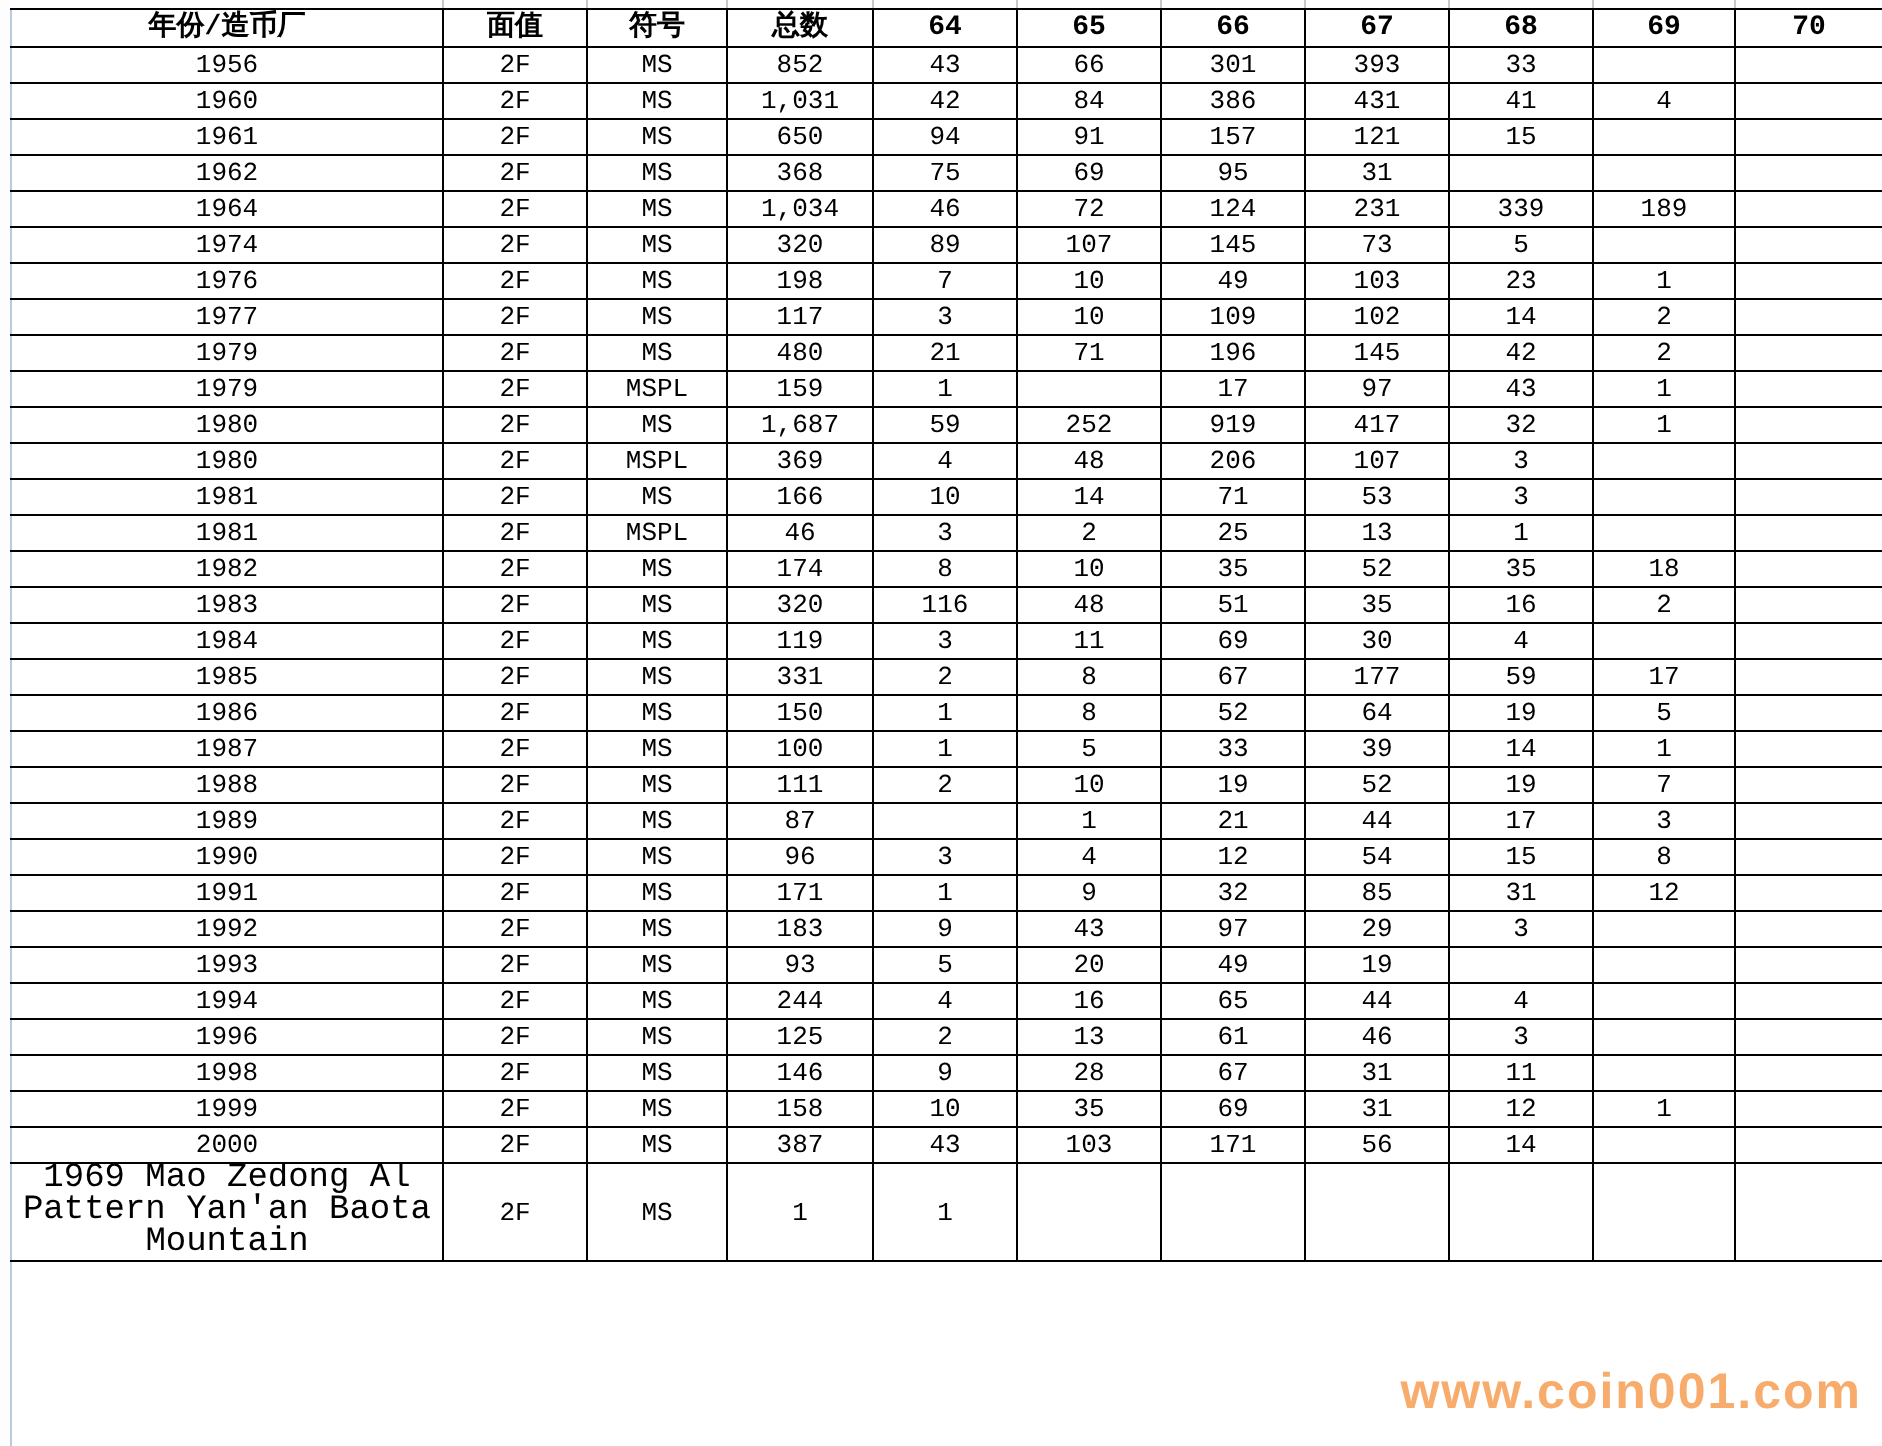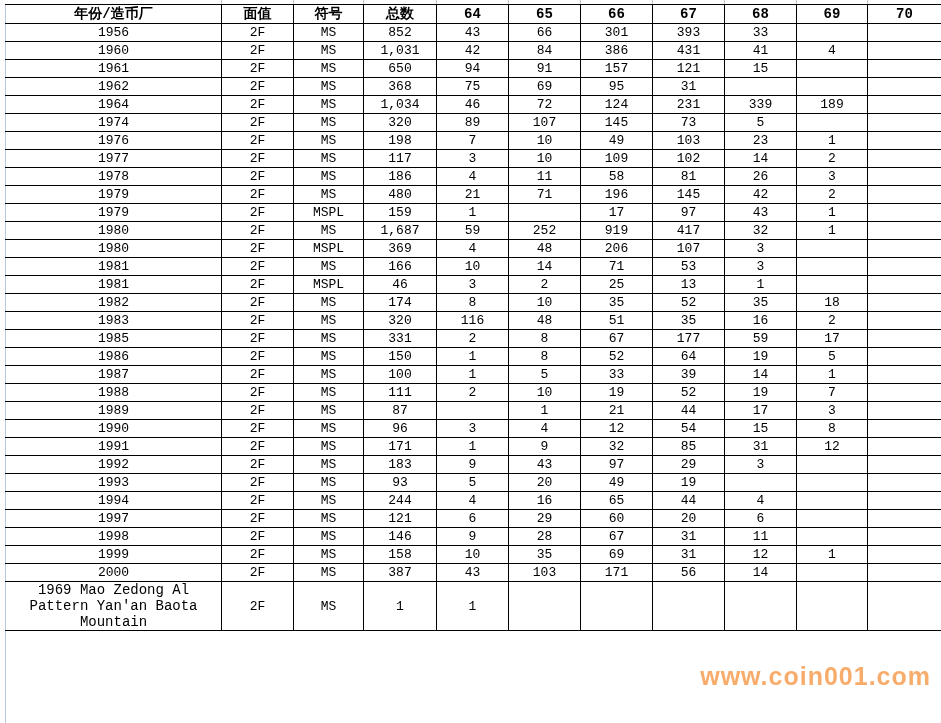--- a/index.html
+++ b/index.html
@@ -32,24 +32,24 @@
   .grade-table th{
     font-weight:bold;font-size:14px;height:18px;line-height:18px;
   }
   .grade-table td:first-child,.grade-table th:first-child{
     border-left:1px solid #b9c9e0;
   }
   .grade-table tr.last-row td{
     height:33px;
   }
   .grade-table tr.last-row td.wrap{
-    white-space:normal;line-height:16px;font-size:14px;margin-left:35px;
+    white-space:normal;line-height:16px;font-size:17px;margin-left:35px;
   }
   .watermark{
-    position:absolute;right:10px;bottom:32px;
+    position:absolute;right:10px;bottom:12px;
     font-family:"Liberation Sans","DejaVu Sans",sans-serif;
     font-weight:bold;font-size:25px;letter-spacing:1px;
     color:#f8a55f;opacity:0.92;
     text-shadow:0 0 3px rgba(255,255,255,0.85);
     pointer-events:none;
   }
 </style>
 </head>
 <body>
 
@@ -195,33 +195,20 @@
         <td>117</td>
         <td>3</td>
         <td>10</td>
         <td>109</td>
         <td>102</td>
         <td>14</td>
         <td>2</td>
         <td></td>
       </tr>
       <tr>
-        <td>1978</td>
-        <td>2F</td>
-        <td>MS</td>
-        <td>186</td>
-        <td>4</td>
-        <td>11</td>
-        <td>58</td>
-        <td>81</td>
-        <td>26</td>
-        <td>3</td>
-        <td></td>
-      </tr>
-      <tr>
         <td>1979</td>
         <td>2F</td>
         <td>MS</td>
         <td>480</td>
         <td>21</td>
         <td>71</td>
         <td>196</td>
         <td>145</td>
         <td>42</td>
         <td>2</td>
@@ -312,20 +299,33 @@
         <td>320</td>
         <td>116</td>
         <td>48</td>
         <td>51</td>
         <td>35</td>
         <td>16</td>
         <td>2</td>
         <td></td>
       </tr>
       <tr>
+        <td>1984</td>
+        <td>2F</td>
+        <td>MS</td>
+        <td>119</td>
+        <td>3</td>
+        <td>11</td>
+        <td>69</td>
+        <td>30</td>
+        <td>4</td>
+        <td></td>
+        <td></td>
+      </tr>
+      <tr>
         <td>1985</td>
         <td>2F</td>
         <td>MS</td>
         <td>331</td>
         <td>2</td>
         <td>8</td>
         <td>67</td>
         <td>177</td>
         <td>59</td>
         <td>17</td>
@@ -442,29 +442,29 @@
         <td>244</td>
         <td>4</td>
         <td>16</td>
         <td>65</td>
         <td>44</td>
         <td>4</td>
         <td></td>
         <td></td>
       </tr>
       <tr>
-        <td>1997</td>
-        <td>2F</td>
-        <td>MS</td>
-        <td>121</td>
-        <td>6</td>
-        <td>29</td>
-        <td>60</td>
-        <td>20</td>
-        <td>6</td>
+        <td>1996</td>
+        <td>2F</td>
+        <td>MS</td>
+        <td>125</td>
+        <td>2</td>
+        <td>13</td>
+        <td>61</td>
+        <td>46</td>
+        <td>3</td>
         <td></td>
         <td></td>
       </tr>
       <tr>
         <td>1998</td>
         <td>2F</td>
         <td>MS</td>
         <td>146</td>
         <td>9</td>
         <td>28</td>

